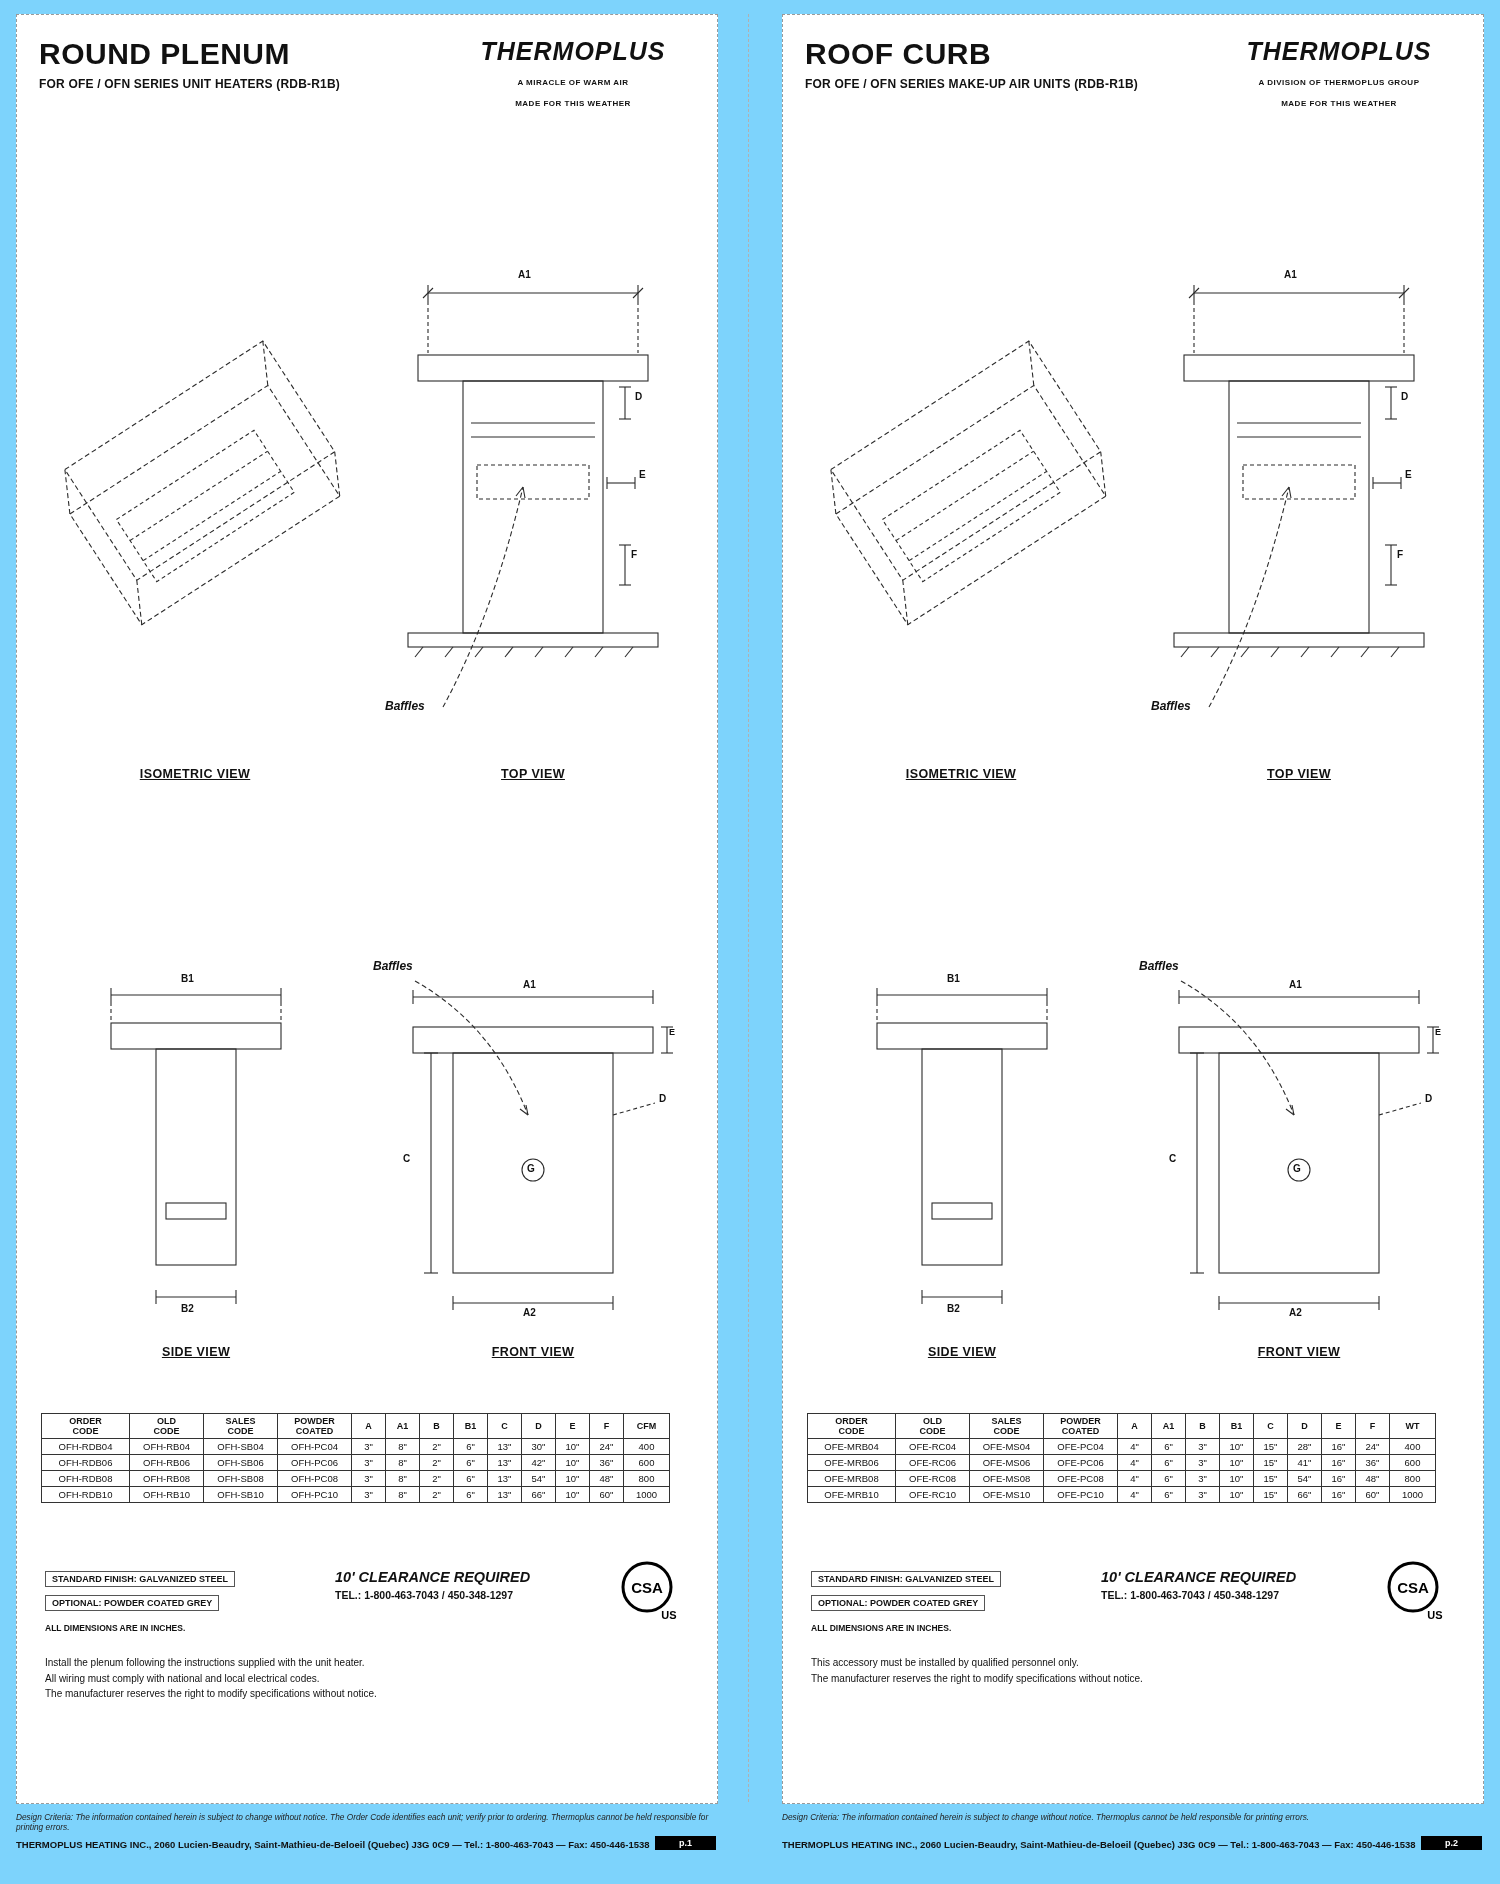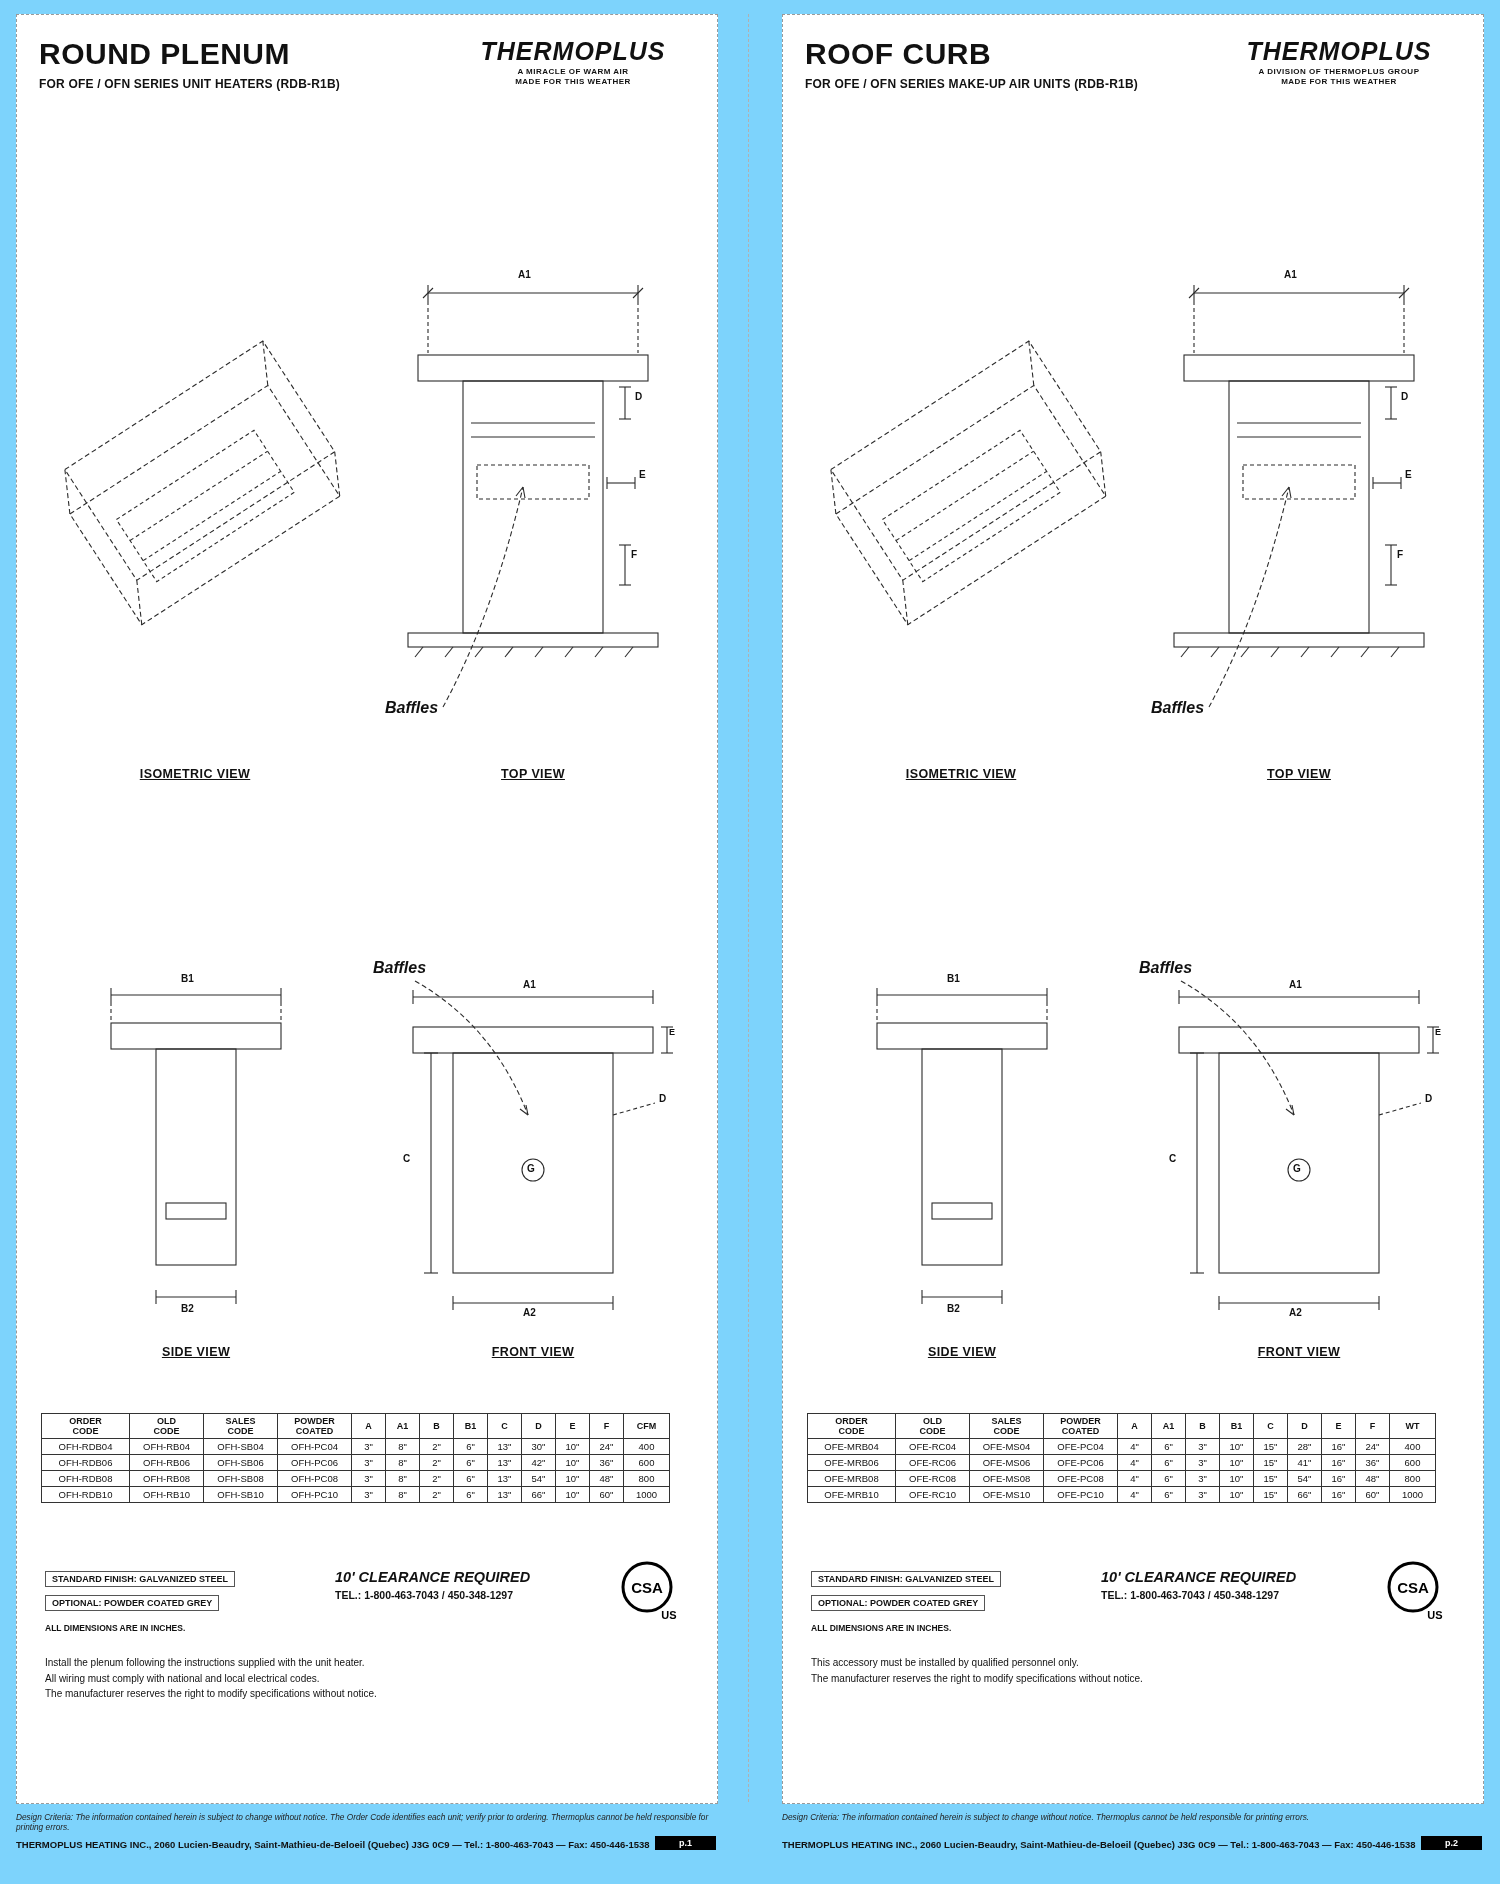--- a/index.html
+++ b/index.html
@@ -5,35 +5,35 @@
   html,body{margin:0;padding:0;background:#fff;font-family:"Liberation Sans",sans-serif;color:#111;}
   #canvas{position:relative;width:1500px;height:1884px;background:#7dd3fc;overflow:hidden;}
   .page{position:absolute;top:14px;width:700px;height:1788px;border:1px dashed #9a9a9a;background:#fff;}
   #pageL{left:16px;} #pageR{left:782px;}
   .separator{position:absolute;left:748px;top:14px;height:1788px;border-left:1px dashed #b0b0b0;}
 
   .title{position:absolute;left:22px;top:22px;font-size:30px;font-weight:bold;letter-spacing:.5px;}
   .subtitle{position:absolute;left:22px;top:62px;font-size:12px;font-weight:bold;letter-spacing:.2px;}
   .logo{position:absolute;right:24px;top:22px;width:240px;text-align:center;}
   .logo .brand{font-size:25px;font-weight:bold;font-style:italic;letter-spacing:1px;}
-  .logo .tag{font-size:8px;font-weight:bold;letter-spacing:.5px;margin-top:1px;}
+  .logo .tag{font-size:8px;font-weight:bold;letter-spacing:.5px;margin-top:12px;}
 
   .view{position:absolute;}
   .v-iso{left:18px;top:250px;width:320px;height:470px;}
   .v-top{left:356px;top:240px;width:320px;height:490px;}
   .v-side{left:64px;top:950px;width:230px;height:360px;}
   .v-front{left:356px;top:950px;width:320px;height:370px;}
   .cap{position:absolute;font-size:12.5px;font-weight:bold;text-align:center;text-decoration:underline;letter-spacing:.4px;}
   .cap-iso{left:18px;top:752px;width:320px;}
   .cap-top{left:356px;top:752px;width:320px;}
   .cap-side{left:64px;top:1330px;width:230px;}
   .cap-front{left:356px;top:1330px;width:320px;}
 
   .dim{position:absolute;font-size:10px;font-weight:bold;}
-  .ann{position:absolute;font-size:16px;font-weight:bold;font-style:italic;}
+  .ann{position:absolute;font-size:12px;font-weight:bold;font-style:italic;}
   .l-top-a1{left:145px;top:14px;} .l-top-d{left:262px;top:136px;} .l-top-e{left:266px;top:214px;}
   .l-top-f{left:258px;top:294px;} .l-top-baffles{left:12px;top:444px;}
   .l-side-b1{left:100px;top:8px;} .l-side-b2{left:100px;top:338px;}
   .l-front-a1{left:150px;top:14px;} .l-front-baffles{left:0px;top:-6px;}
   .l-front-c{left:30px;top:188px;} .l-front-d{left:286px;top:128px;}
   .l-front-e{left:296px;top:62px;font-size:9px;} .l-front-g{left:154px;top:198px;}
   .l-front-a2{left:150px;top:342px;}
 
   .spec{position:absolute;left:24px;top:1398px;border-collapse:collapse;table-layout:fixed;}
   .spec th,.spec td{border:1px solid #333;padding:2px 3px;text-align:center;white-space:pre-line;overflow:hidden;}

